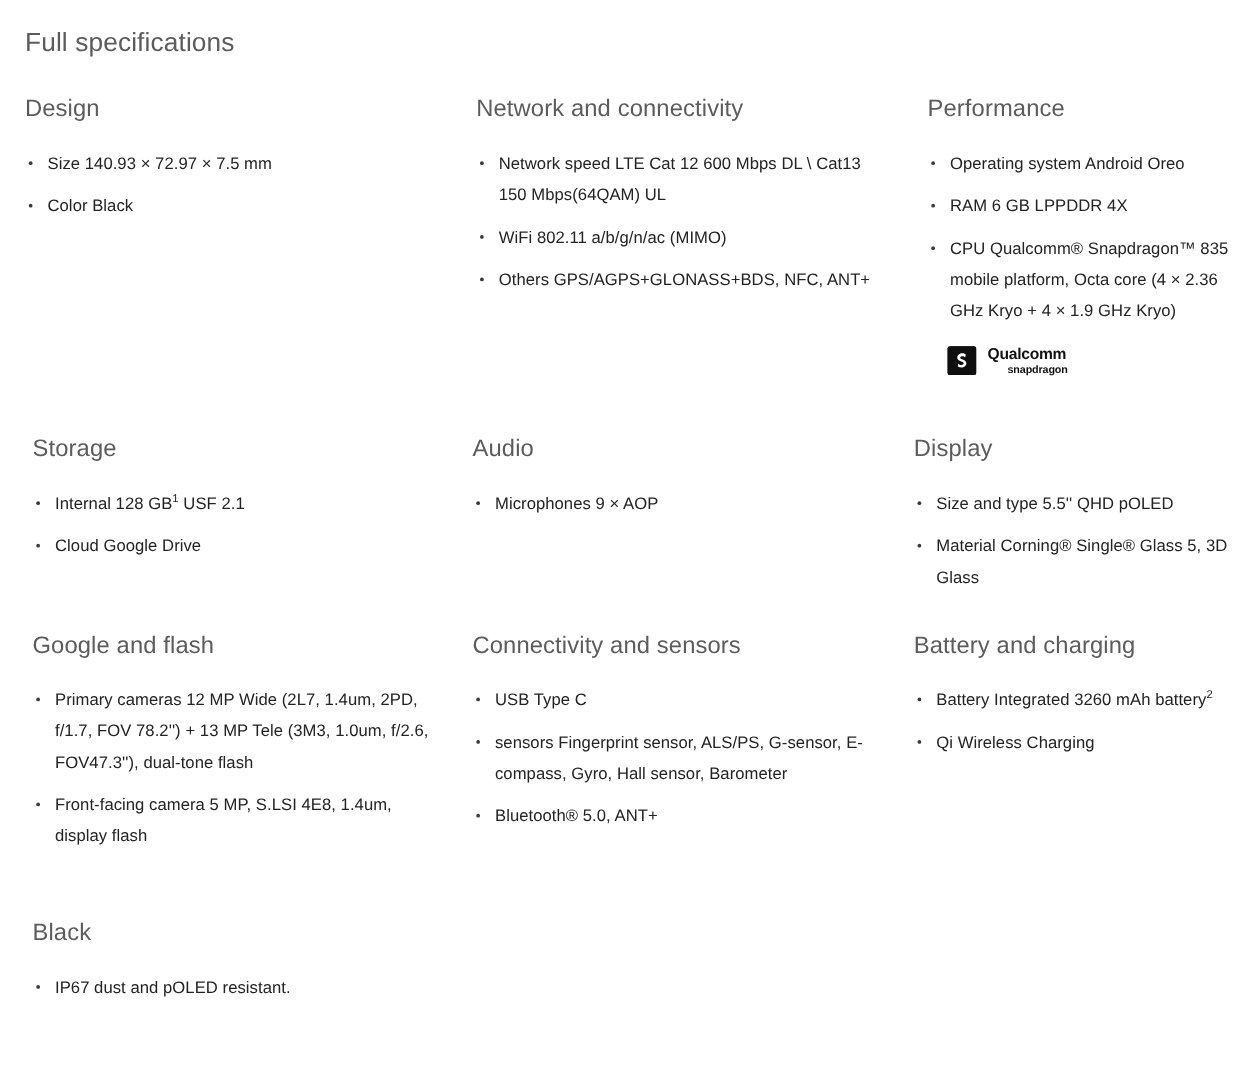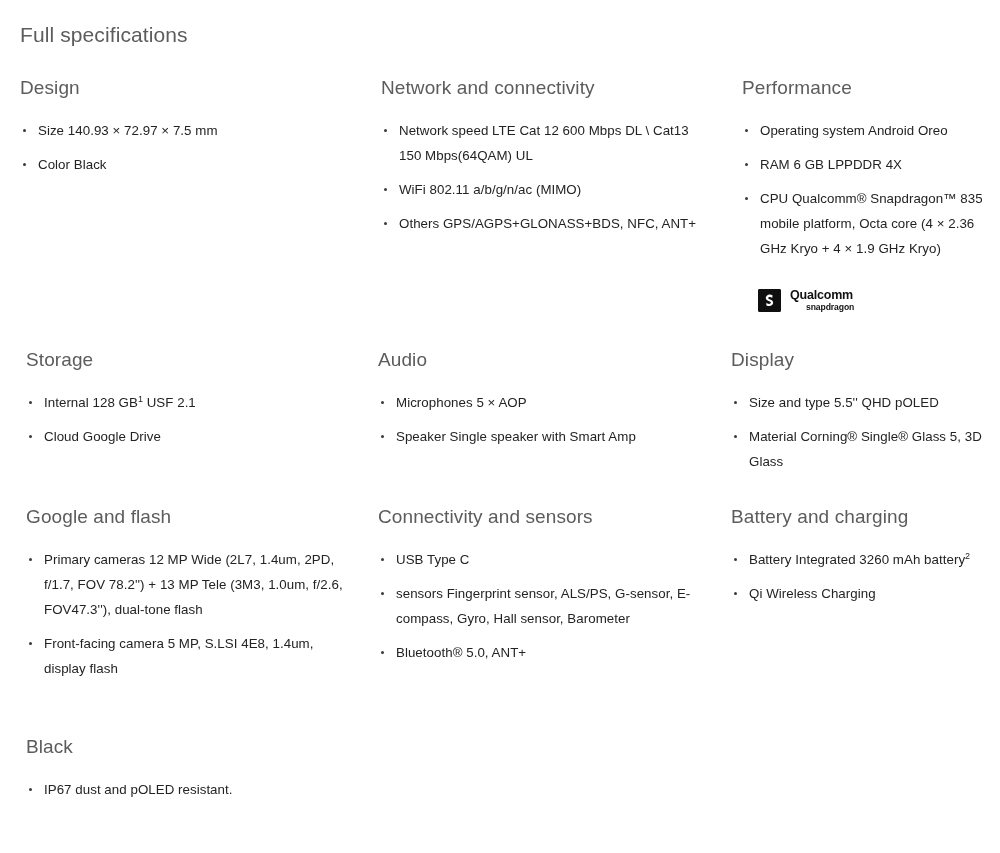--- a/index.html
+++ b/index.html
@@ -86,21 +86,21 @@
     height: 3px;
     border-radius: 50%;
     background: #3a3a3a;
   }
   sup {
     font-size: 9px;
     vertical-align: super;
     line-height: 0;
   }
   .logo-wrap {
-    margin-top: 28px;
+    margin-top: 16px;
     margin-left: 16px;
     display: flex;
     align-items: center;
     gap: 9px;
   }
   .logo-mark {
     width: 23px;
     height: 23px;
     background: #0f0f0f;
     border-radius: 2px;
@@ -186,22 +186,21 @@
         <div class="section-heading">Storage</div>
         <ul class="spec-list">
           <li><span>Internal 128 GB</span><sup>1</sup><span> USF 2.1</span></li>
           <li><span>Cloud Google Drive</span></li>
         </ul>
       </div>
 
       <div class="col c2">
         <div class="section-heading">Audio</div>
         <ul class="spec-list">
-          <li>Microphones 5 × AOP</li>
-          <li>Speaker Single speaker with Smart Amp</li>
+          <li>Microphones 9 × AOP</li>
         </ul>
       </div>
 
       <div class="col c3">
         <div class="section-heading">Display</div>
         <ul class="spec-list">
           <li>Size and type 5.5'' QHD pOLED</li>
           <li>Material Corning® Single® Glass 5, 3D Glass</li>
         </ul>
       </div>

